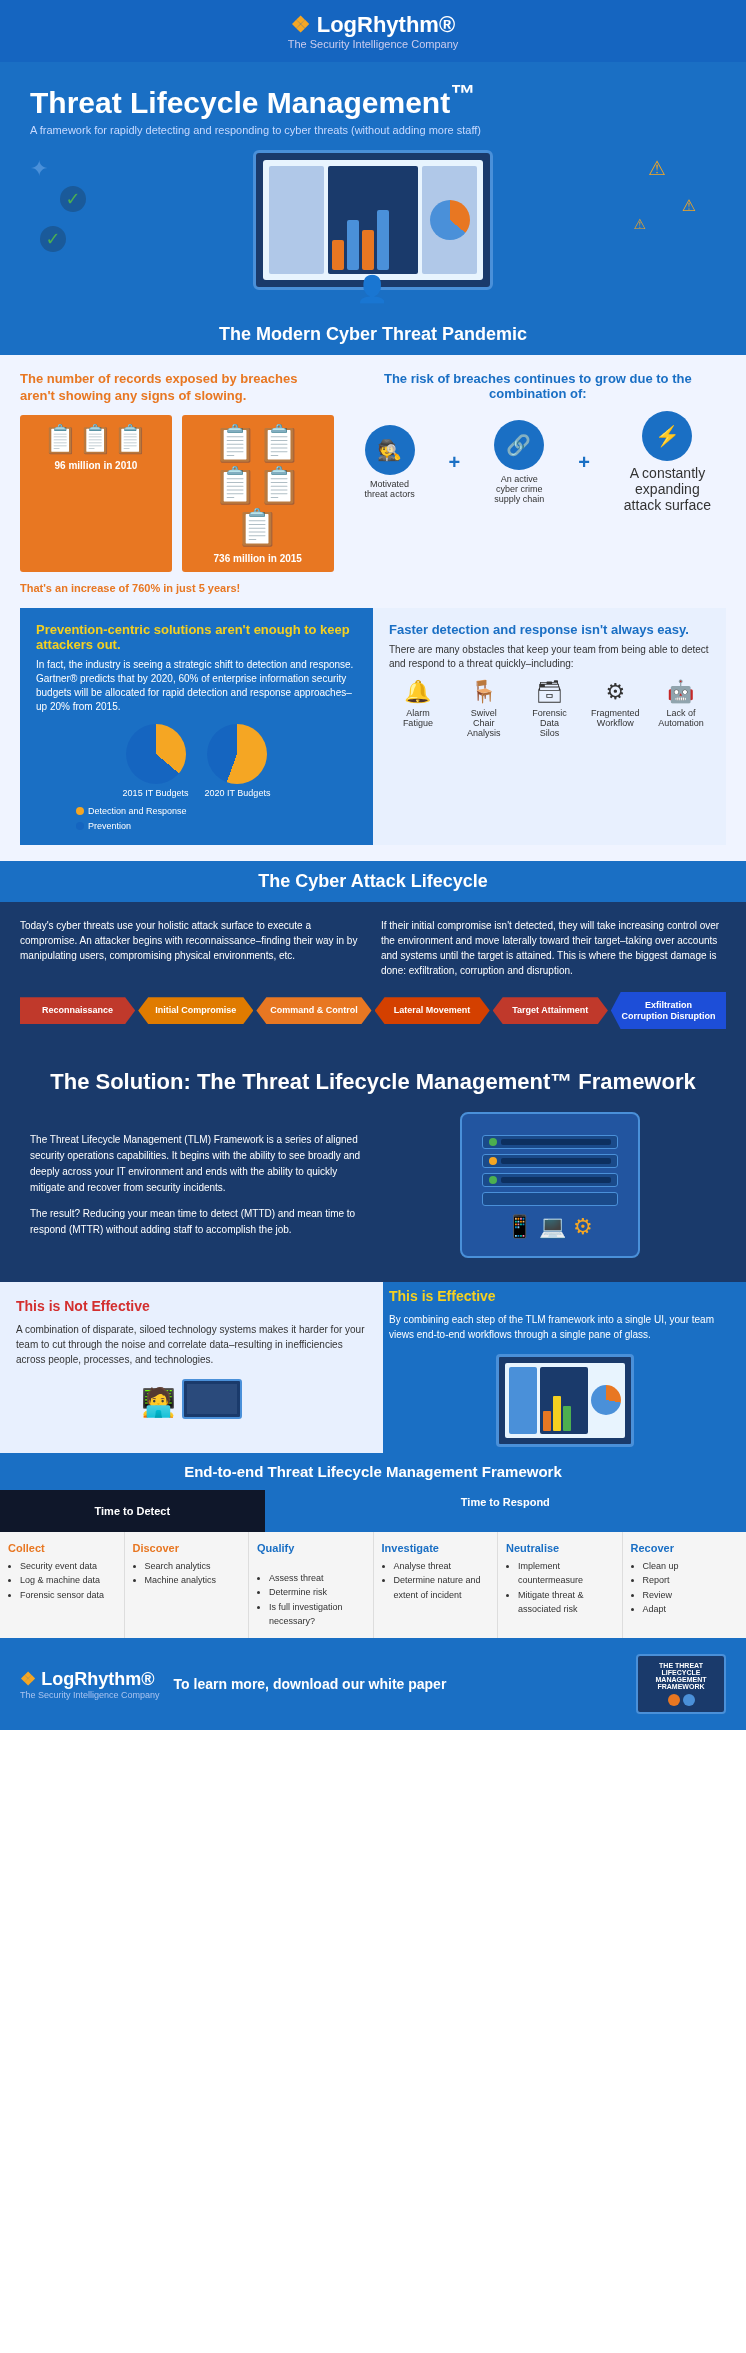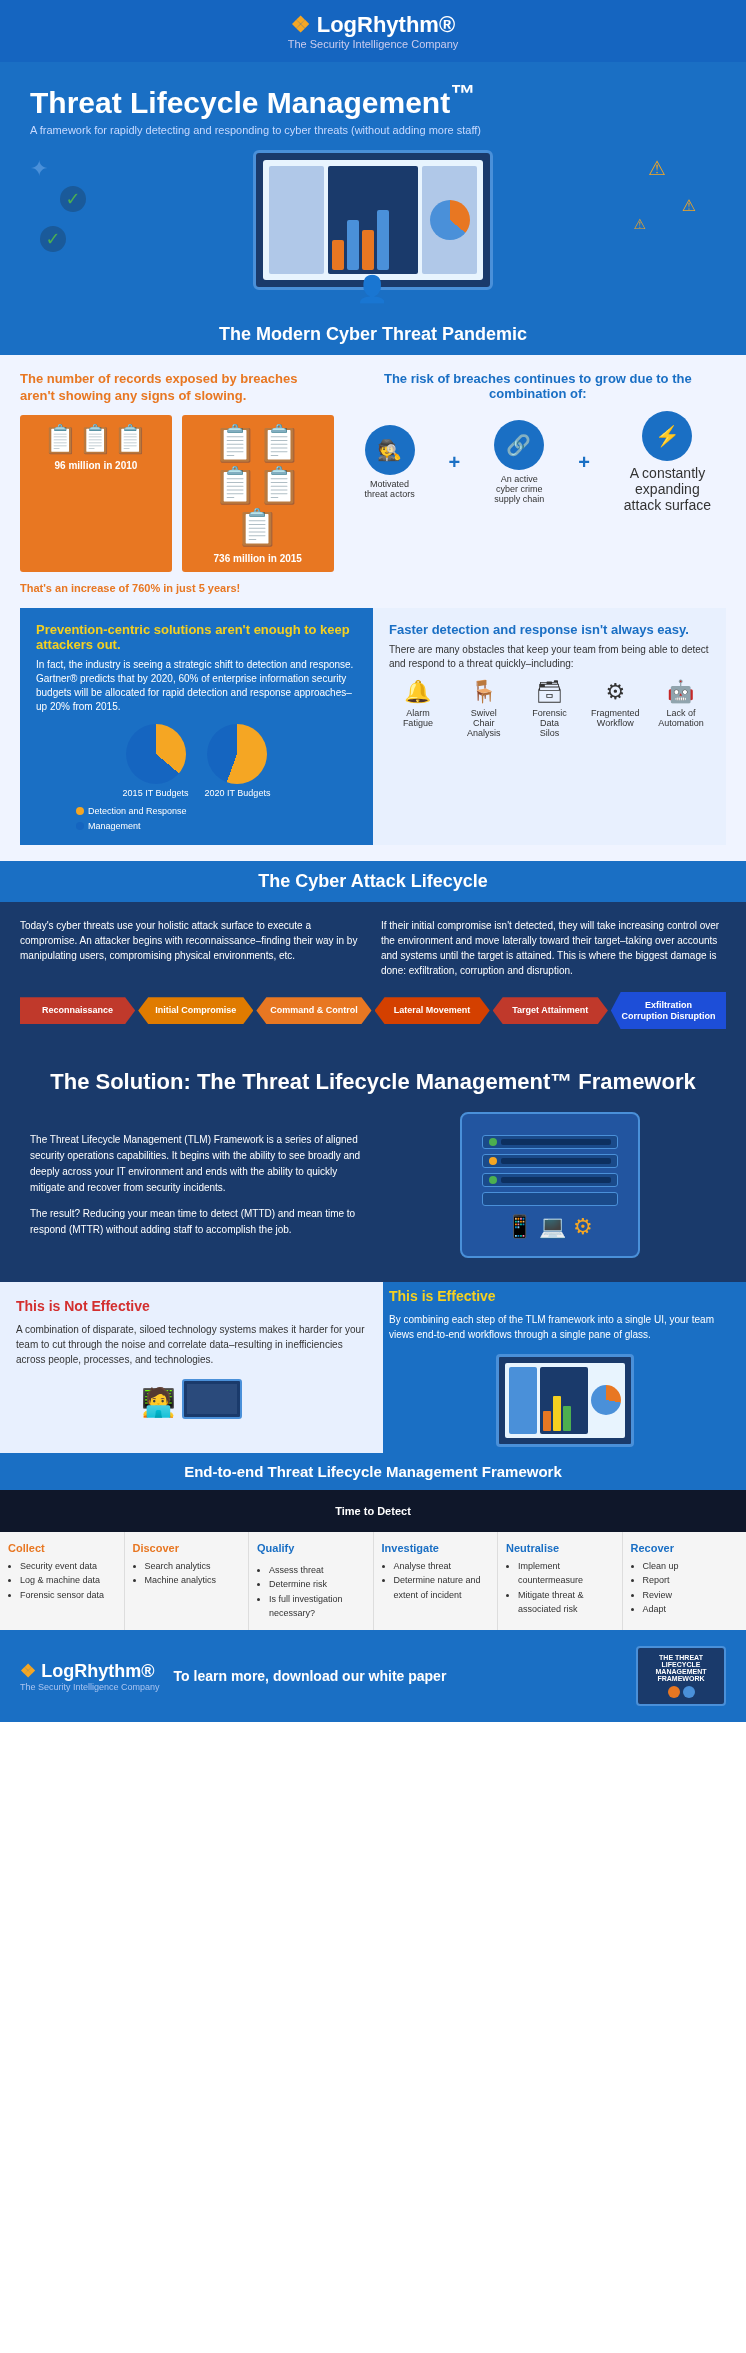--- a/index.html
+++ b/index.html
@@ -161,21 +161,21 @@
           <div style="font-size:9px; color:white;">2020 IT Budgets</div>
         </div>
       </div>
       <div style="display:flex; flex-direction:column; gap:3px; margin-top:6px;">
         <div class="legend-item">
           <div class="legend-dot" style="background:#f5a623;"></div>
           <span style="font-size:9px;">Detection and Response</span>
         </div>
         <div class="legend-item">
           <div class="legend-dot" style="background:#1565c0;"></div>
-          <span style="font-size:9px;">Management</span>
+          <span style="font-size:9px;">Prevention</span>
         </div>
       </div>
     </div>
     <div class="faster-box">
       <div class="faster-title">Faster detection and response isn't always easy.</div>
       <div class="faster-text">There are many obstacles that keep your team from being able to detect and respond to a threat quickly–including:</div>
       <div class="obstacles-grid">
         <div class="obstacle-item">
           <div class="obstacle-icon">🔔</div>
           <div style="font-size:9px;">Alarm<br>Fatigue</div>
@@ -297,20 +297,21 @@
         </div>
       </div>
     </div>
   </div>
 </div>
 
 <div style="background:#1a6fc4; color:white; text-align:center; font-size:15px; font-weight:bold; padding:10px;">End-to-end Threat Lifecycle Management Framework</div>
 
 <div style="display:flex;">
   <div style="background:#0f172a; color:white; flex:2; text-align:center; font-size:11px; font-weight:bold; padding:15px;">Time to Detect</div>
+  <div style="background:#1a6fc4; color:white; flex:4; text-align:center; font-size:11px; font-weight:bold; padding:6px;">Time to Respond</div>
 </div>
 
 <div style="display:flex; background:#f5f5f5;">
   <div style="flex:1; padding:10px 8px; border-right:1px solid #ddd;">
     <div style="font-size:11px; font-weight:bold; color:#e87722; margin-bottom:5px;">
       <span>Collect</span>
     </div>
     <ul style="font-size:9px; color:#333; padding-left:12px; line-height:1.6;">
       <li><span>Security event data</span></li>
       <li><span>Log &amp; machine data</span></li>
@@ -320,21 +321,21 @@
   <div style="flex:1; padding:10px 8px; border-right:1px solid #ddd;">
     <div style="font-size:11px; font-weight:bold; color:#e87722; margin-bottom:5px;">
       <span>Discover</span>
     </div>
     <ul style="font-size:9px; color:#333; padding-left:12px; line-height:1.6;">
       <li><span>Search analytics</span></li>
       <li><span>Machine analytics</span></li>
     </ul>
   </div>
   <div style="flex:1; padding:10px 8px; border-right:1px solid #ddd;">
-    <div style="font-size:11px; font-weight:bold; color:#1a6fc4; margin-bottom:9px;">
+    <div style="font-size:11px; font-weight:bold; color:#1a6fc4; margin-bottom:17px;">
       <span>Qualify</span>
     </div>
     <ul style="font-size:9px; color:#333; padding-left:12px; line-height:1.6;">
       <li><span>Assess threat</span></li>
       <li><span>Determine risk</span></li>
       <li><span>Is full investigation necessary?</span></li>
     </ul>
   </div>
   <div style="flex:1; padding:10px 8px; border-right:1px solid #ddd;">
     <div style="font-size:11px; font-weight:bold; color:#1a6fc4; margin-bottom:5px;">

